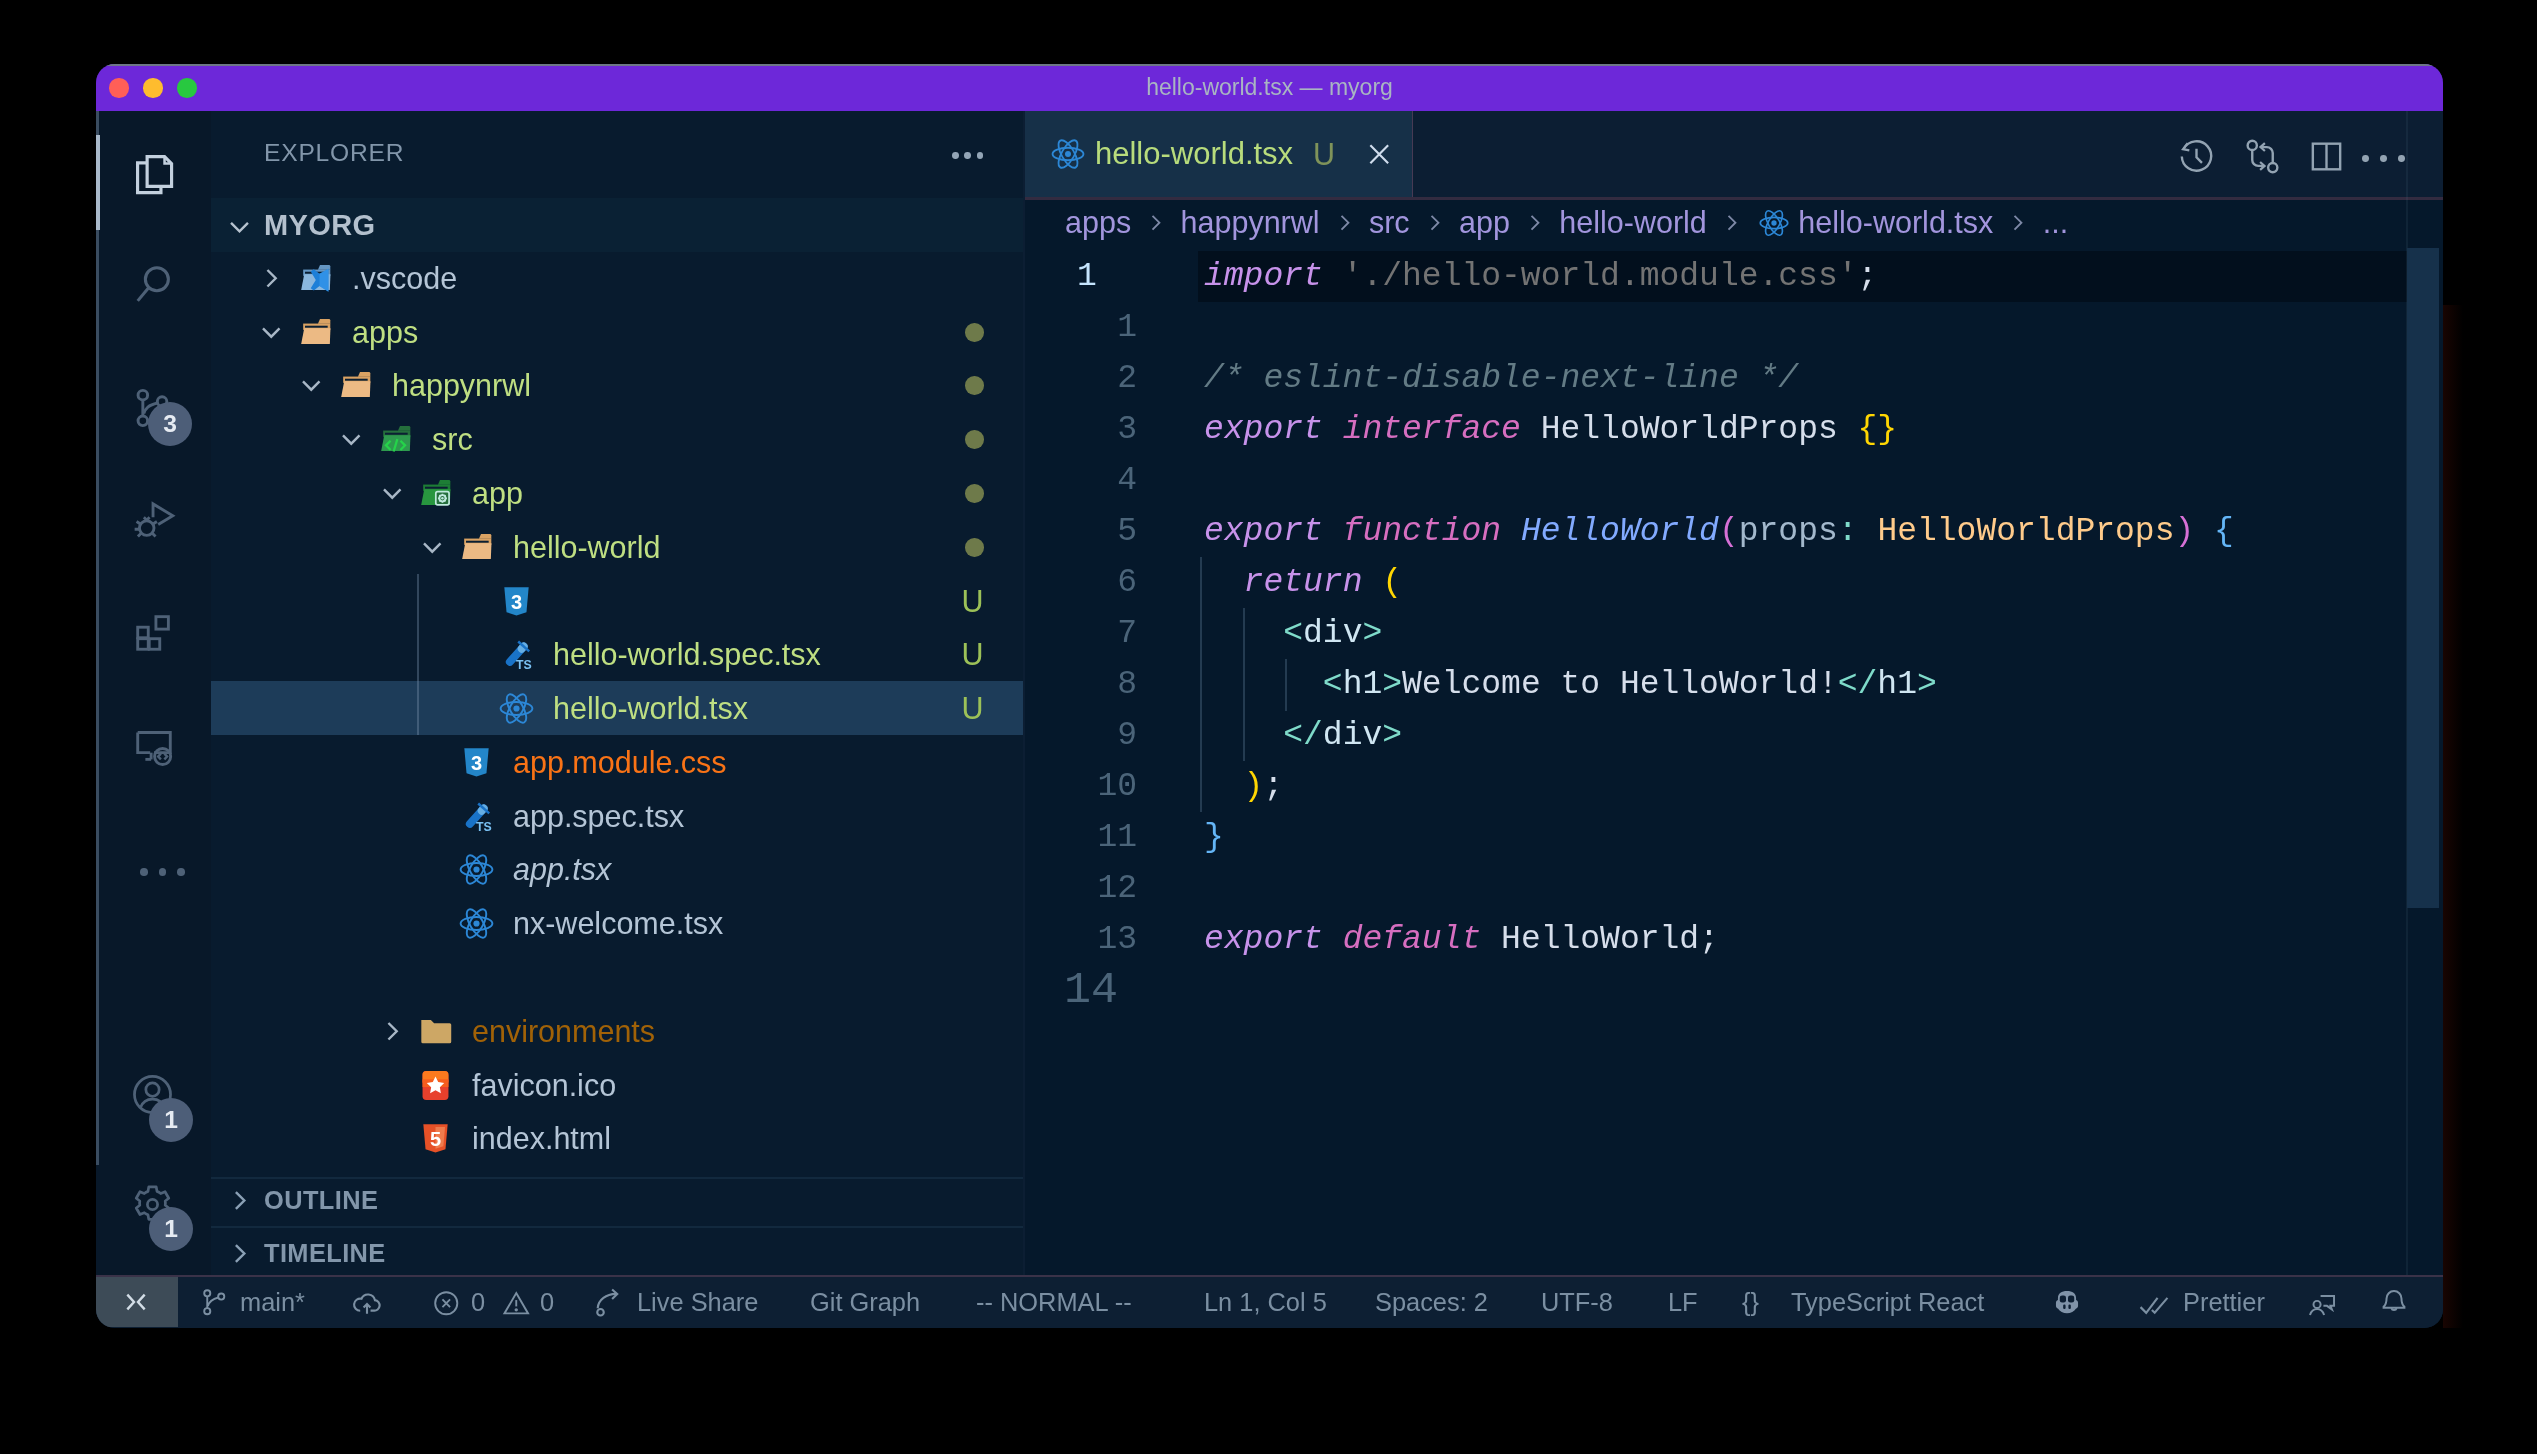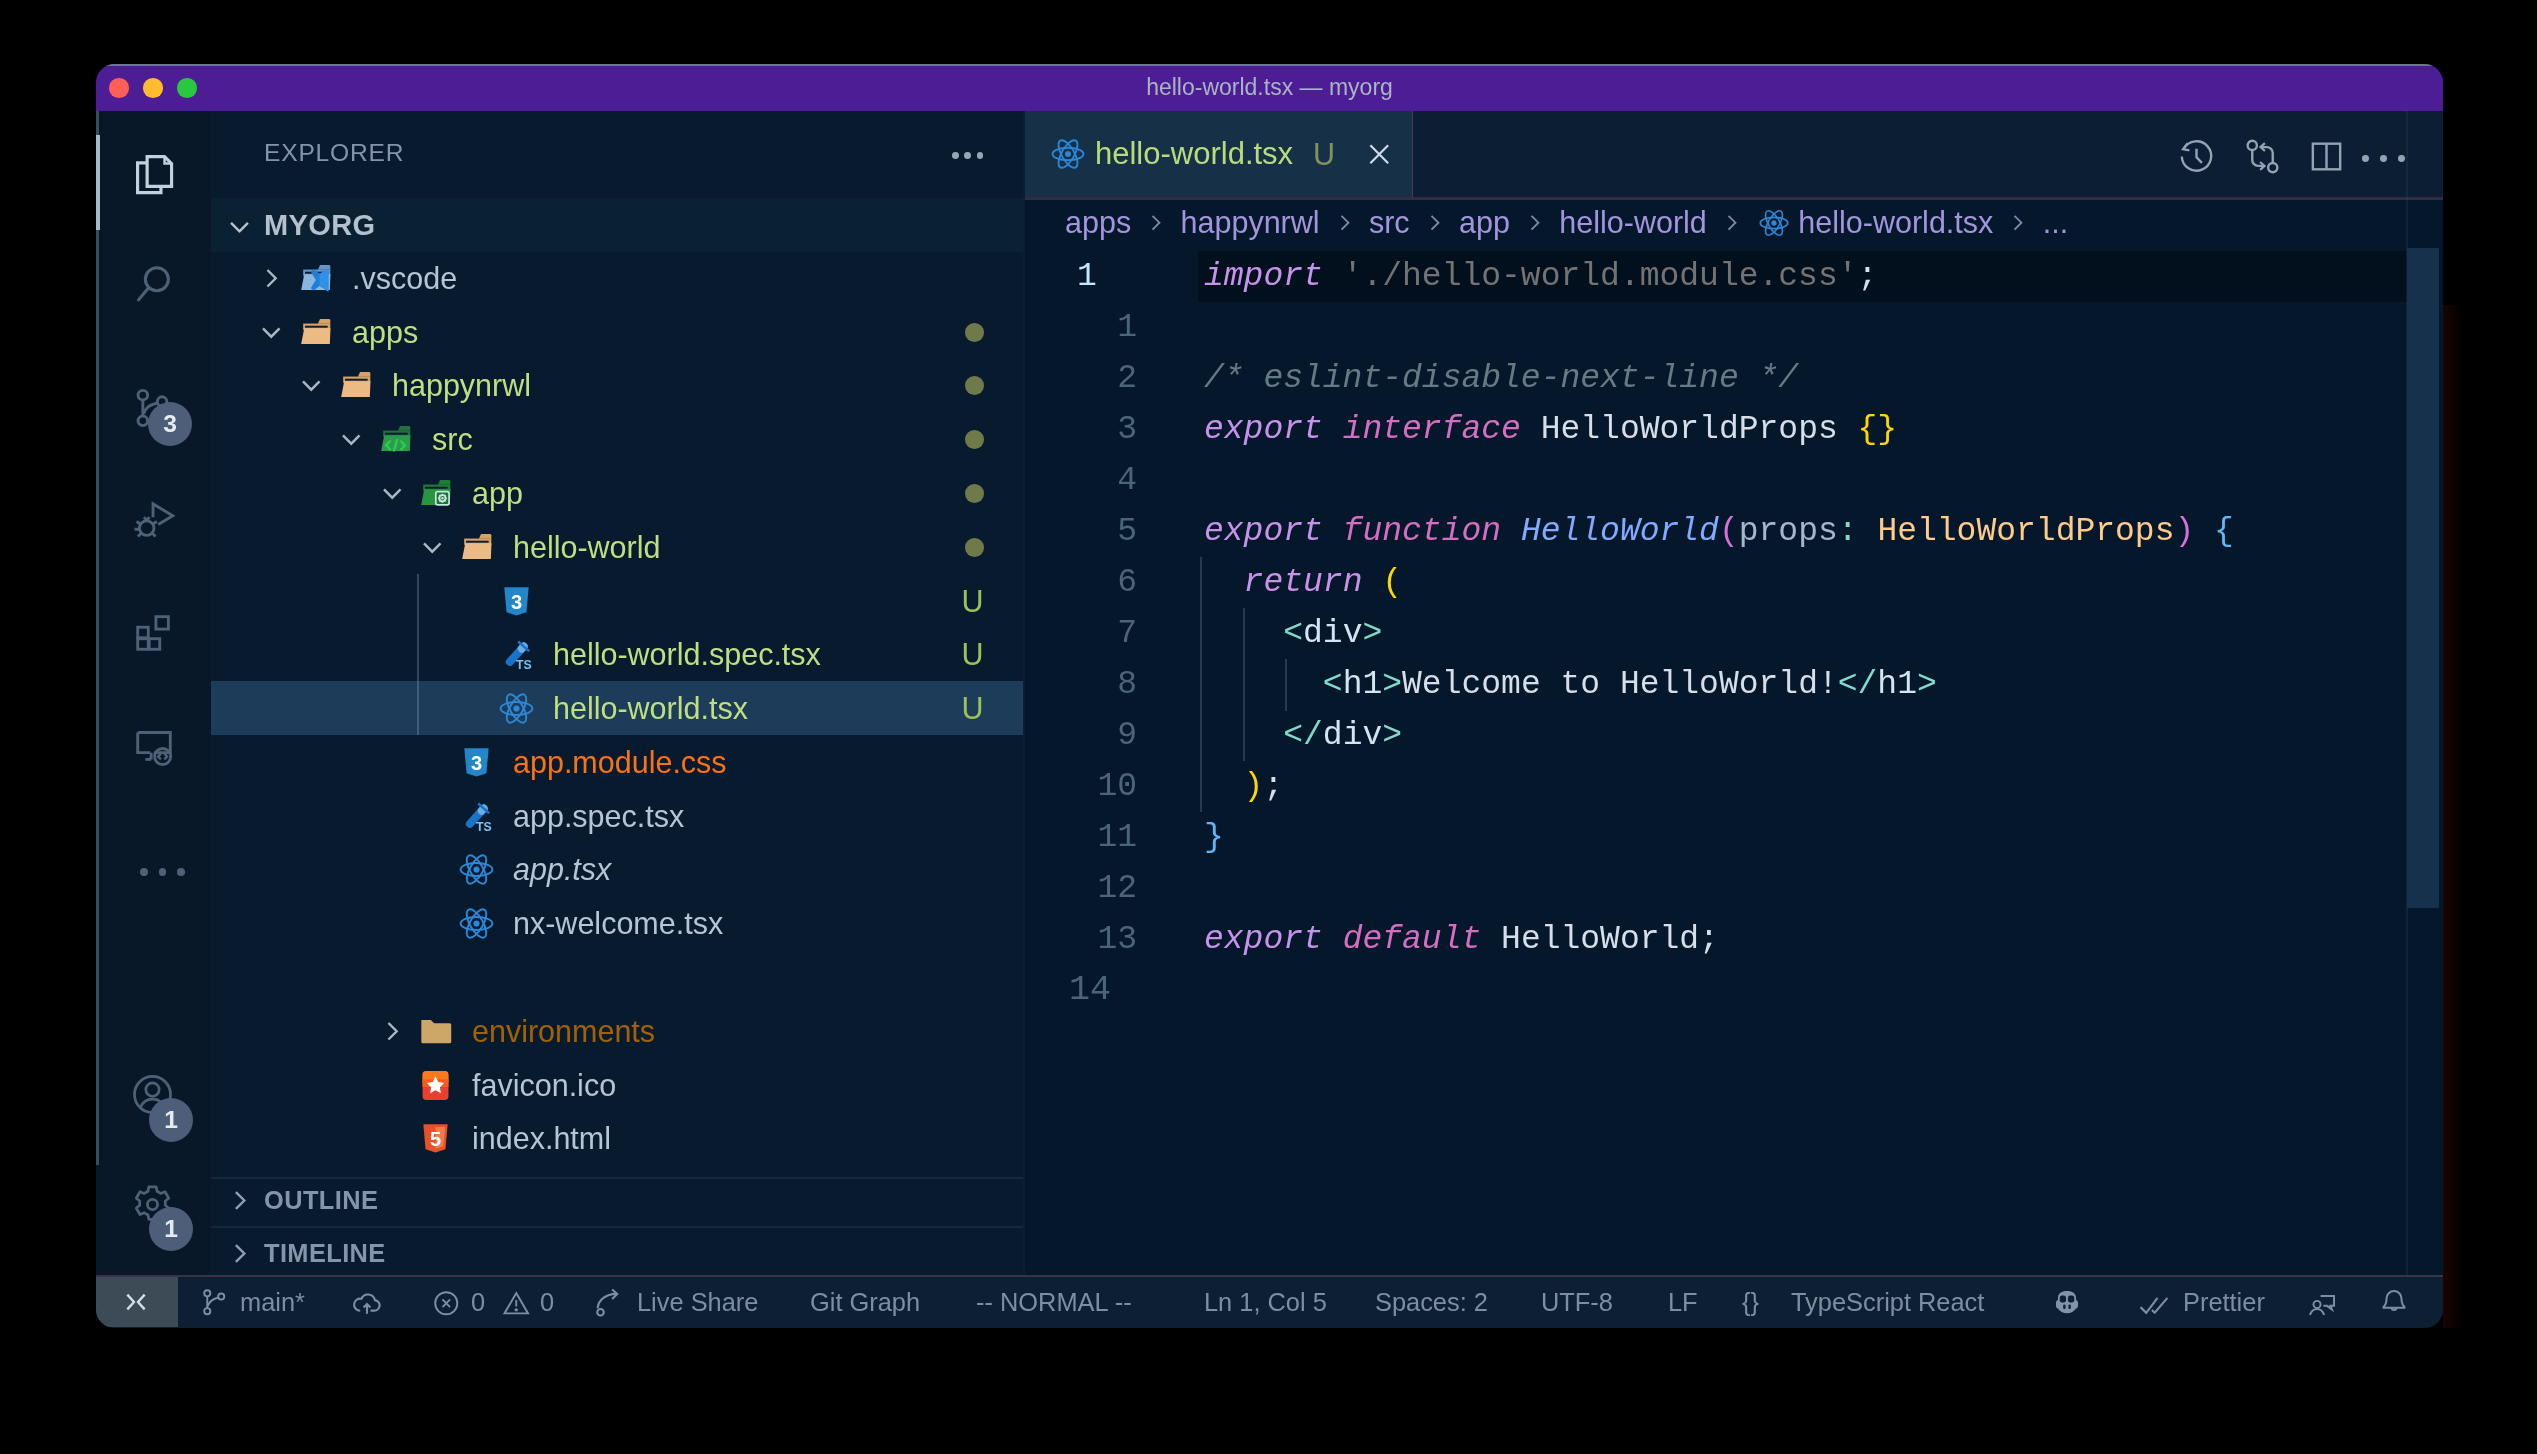--- a/index.html
+++ b/index.html
@@ -11,21 +11,21 @@
     background:#0c1e33; border-radius:18.6px; overflow:hidden;
   }
   .mono { font-family:"Liberation Mono", monospace; }
 </style>
 </head>
 <body>
 <div id="redglow" class="abs" style="left:2443px; top:305px; width:20.3px; height:1023px; background:linear-gradient(90deg,#190502,#000);"></div>
 <div id="win">
   <div class="abs" style="left:0; top:0; width:2347px; height:1.7px; background:#6e7787; z-index:5;"></div>
 
-  <div class="abs" style="left:0; top:0; width:2347px; height:47px; background:#4c1d95;">
+  <div class="abs" style="left:0; top:0; width:2347px; height:47px; background:#6d28d9;">
     <div class="abs" style="left:13px; top:14px; width:19.5px; height:19.5px; border-radius:50%; background:#ff5f57;"></div>
     <div class="abs" style="left:47px; top:14px; width:19.5px; height:19.5px; border-radius:50%; background:#febc2e;"></div>
     <div class="abs" style="left:81px; top:14px; width:19.5px; height:19.5px; border-radius:50%; background:#28c840;"></div>
     <div class="abs" style="left:0; top:0; width:2347px; height:47px; line-height:47px; text-align:center; color:#a9b5c2; font-size:23px;">hello-world.tsx — myorg</div>
   </div>
 
   <div id="activitybar" class="abs" style="left:0; top:47px; width:115px; height:1165px; background:#081829;">
     <div class="abs" style="left:0; top:0; width:3.4px; height:1054px; background:#3a4c60;"></div>
     <div class="abs" style="left:0; top:24px; width:4.2px; height:95px; background:#a9b9ca;"></div>
 
@@ -415,21 +415,21 @@
         <div class="abs mono" style="left:44px; top:464px; width:68px; height:51px; line-height:51px; font-size:33px; color:#4b6479; text-align:right;">9</div>
         <div class="abs mono" style="left:179px; top:464px; height:51px; line-height:51px; font-size:33px; white-space:pre;">    <span style="color:#7fdbca">&lt;/</span><span style="color:#d0e6f2">div</span><span style="color:#7fdbca">&gt;</span></div>
         <div class="abs mono" style="left:44px; top:515px; width:68px; height:51px; line-height:51px; font-size:33px; color:#4b6479; text-align:right;">10</div>
         <div class="abs mono" style="left:179px; top:515px; height:51px; line-height:51px; font-size:33px; white-space:pre;">  <span style="color:#ffd602">)</span><span style="color:#d6deeb">;</span></div>
         <div class="abs mono" style="left:44px; top:566px; width:68px; height:51px; line-height:51px; font-size:33px; color:#4b6479; text-align:right;">11</div>
         <div class="abs mono" style="left:179px; top:566px; height:51px; line-height:51px; font-size:33px; white-space:pre;"><span style="color:#64b5f6">}</span></div>
         <div class="abs mono" style="left:44px; top:617px; width:68px; height:51px; line-height:51px; font-size:33px; color:#4b6479; text-align:right;">12</div>
         <div class="abs mono" style="left:179px; top:617px; height:51px; line-height:51px; font-size:33px; white-space:pre;"></div>
         <div class="abs mono" style="left:44px; top:668px; width:68px; height:51px; line-height:51px; font-size:33px; color:#4b6479; text-align:right;">13</div>
         <div class="abs mono" style="left:179px; top:668px; height:51px; line-height:51px; font-size:33px; white-space:pre;"><span style="color:#c792ea;font-style:italic">export</span> <span style="color:#d66ec0;font-style:italic">default</span> <span style="color:#d6deeb">HelloWorld;</span></div>
-        <div class="abs mono" style="left:44px; top:719px; width:68px; height:51px; line-height:51px; font-size:35px; color:#4b6479; text-align:left;">14</div>
+        <div class="abs mono" style="left:32px; top:719px; width:68px; height:51px; line-height:51px; font-size:45px; color:#4b6479; text-align:center;">14</div>
         <div class="abs mono" style="left:179px; top:719px; height:51px; line-height:51px; font-size:33px; white-space:pre;"></div>
         <div class="abs" style="left:175px; top:311px; width:1.7px; height:255px; background:rgba(95,126,151,0.35);"></div>
         <div class="abs" style="left:218px; top:362px; width:1.7px; height:153px; background:rgba(95,126,151,0.35);"></div>
         <div class="abs" style="left:260px; top:413px; width:1.7px; height:52px; background:rgba(95,126,151,0.35);"></div>
       </div>
 
     <div class="abs" style="left:1381px; top:0; width:1.7px; height:1165px; background:rgba(90,120,150,0.12);"></div>
     <div class="abs" style="left:1382px; top:137px; width:32px; height:660px; background:#16314b;"></div>
   </div>
 

